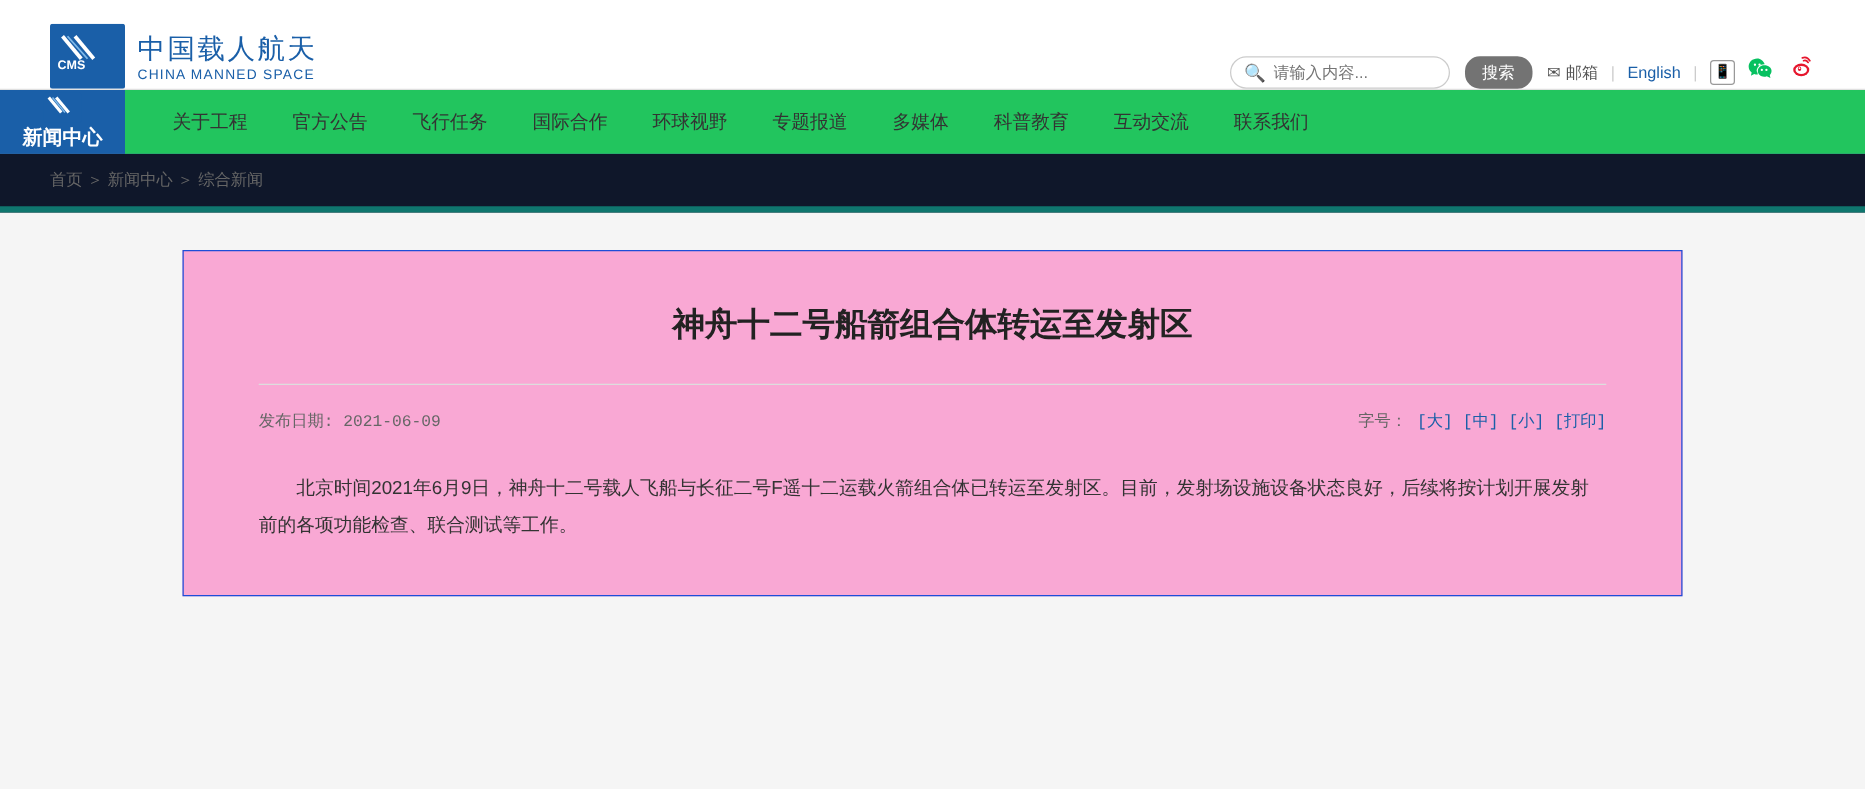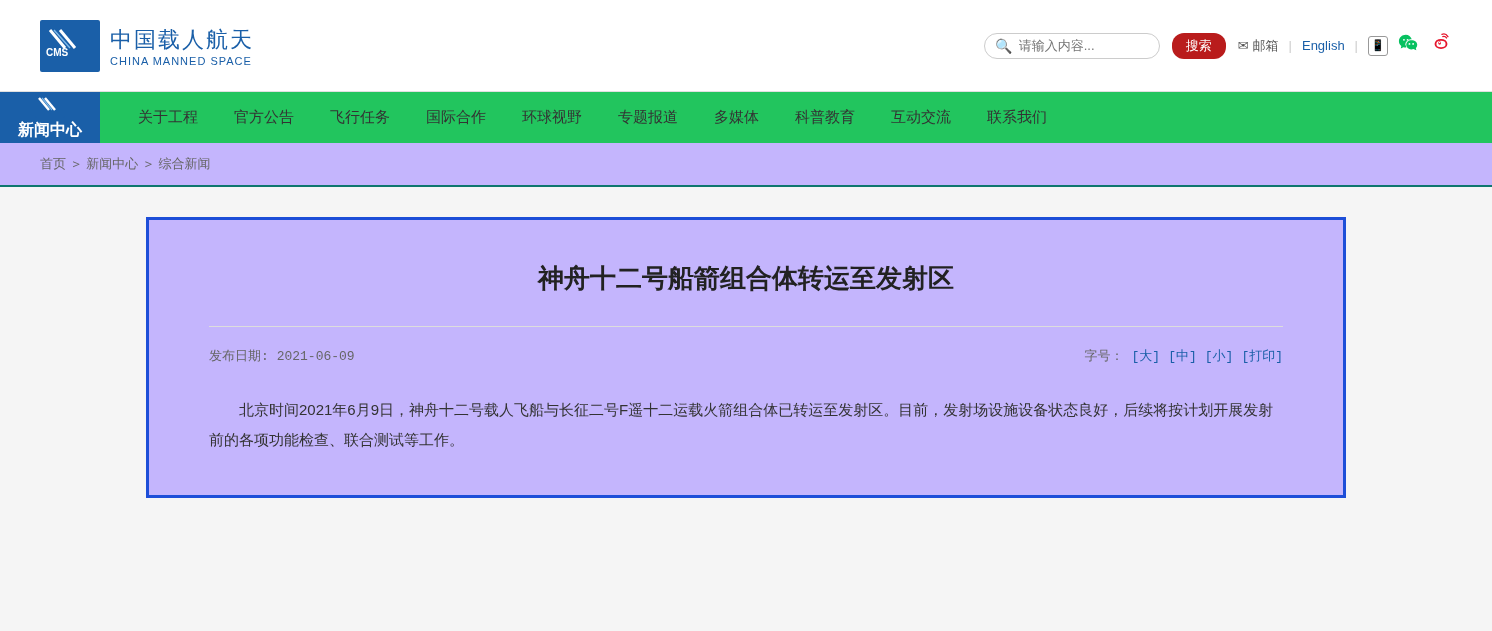--- a/index.html
+++ b/index.html
@@ -4,23 +4,23 @@
   <style>
     * { box-sizing: border-box; margin: 0; padding: 0; }
     body { font-family: "Microsoft YaHei", "PingFang SC", Arial, sans-serif; background: #f5f5f5; color: #333; font-size: 14px; }
 
     
     .header {
       background: #fff;
       border-bottom: 1px solid #e0e0e0;
       padding: 0 40px;
       display: flex;
-      align-items: center;
+      align-items: flex-end;
       justify-content: space-between;
-      height: 92px;
+      height: 72px;
     }
     .logo-area {
       display: flex;
       align-items: center;
       gap: 10px;
     }
     .logo-icon {
       width: 60px;
       height: 52px;
     }
@@ -58,21 +58,21 @@
       outline: none;
       font-size: 13px;
       color: #8b5cf6;
       width: 130px;
     }
     .search-icon-svg {
       color: #999;
       font-size: 14px;
     }
     .search-btn {
-      background: #b91c1c;
+      background: #737373;
       color: #fff;
       border: none;
       border-radius: 12px;
       padding: 4px 14px;
       font-size: 13px;
       cursor: pointer;
     }
     .header-icons {
       display: flex;
       align-items: center;
@@ -153,37 +153,37 @@
       color: #333;
       font-size: 15px;
       cursor: pointer;
       text-decoration: none;
       white-space: nowrap;
     }
 
     
     .breadcrumb {
       padding: 12px 40px;
-      background: #c4b5fd;
+      background: #0f172a;
       font-size: 13px;
       color: #666;
-      border-bottom: 2px solid #0f766e;
+      border-bottom: 5px solid #0f766e;
     }
     .breadcrumb a {
       color: #666;
       text-decoration: none;
     }
 
     
     .main-content {
       max-width: 1200px;
       margin: 30px auto;
-      background: #c4b5fd;
+      background: #f9a8d4;
       padding: 40px 60px;
-      border: 3px solid #1d4ed8;
+      border: 1px solid #1d4ed8;
     }
     .article-title {
       text-align: center;
       font-size: 26px;
       font-weight: bold;
       color: #222;
       margin-bottom: 30px;
       line-height: 1.4;
     }
     .article-divider {

